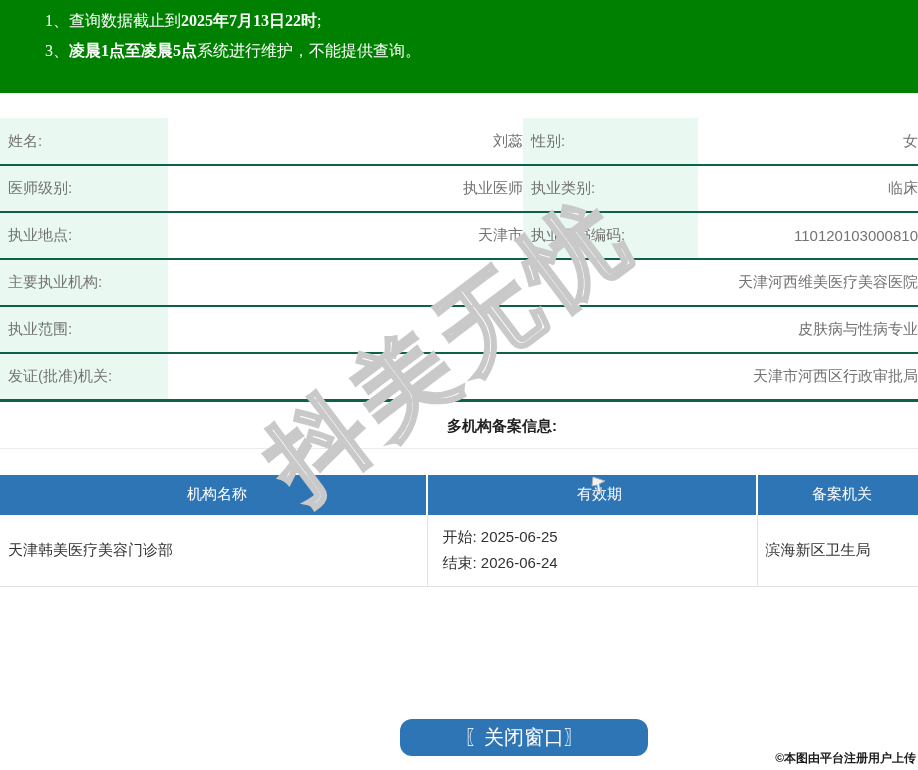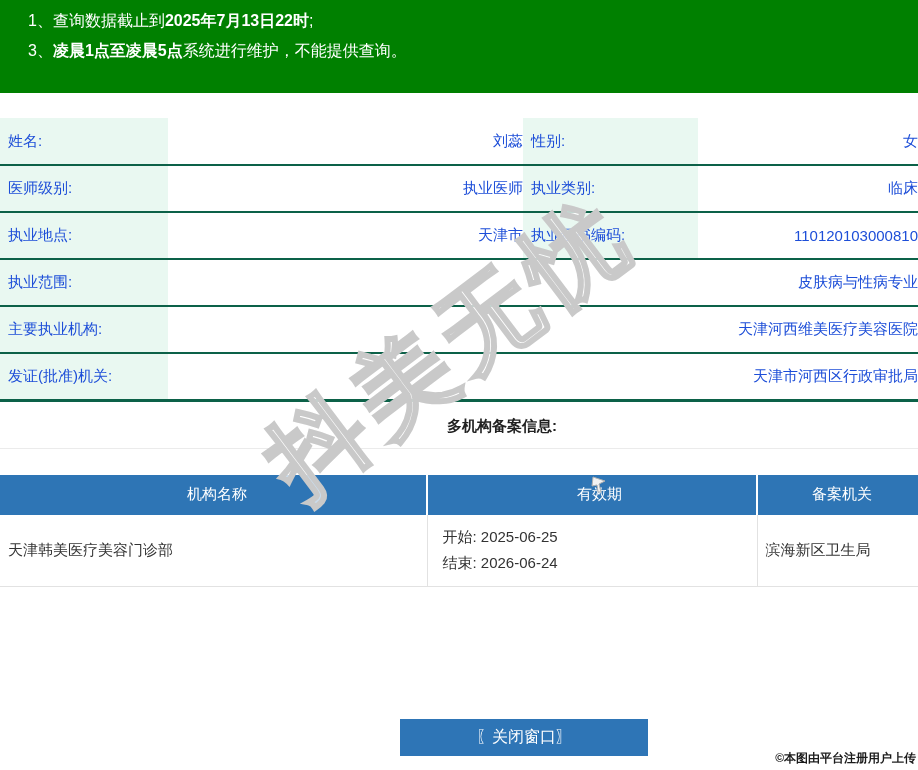--- a/index.html
+++ b/index.html
@@ -1,26 +1,26 @@
 <!DOCTYPE html>
 <html><head>
 <meta charset="utf-8">
 <style>
   * { box-sizing: border-box; }
   html,body { margin:0; padding:0; background:#fff; }
   body { font-family:"Liberation Sans","DejaVu Sans",sans-serif; }
   .page { position:relative; width:918px; height:770px; background:#fff; overflow:hidden; }
 
   
-  .notice-bar { background:#008000; height:93px; padding:6px 0 0 28px; color:#fff; font-size:16px; }
+  .notice-bar { background:#008000; height:93px; padding:6px 0 0 45px; color:#fff; font-size:16px;font-family:Liberation Serif, serif; }
   .notice-line { height:30px; line-height:30px; white-space:nowrap; }
   .notice-line b { font-weight:bold; }
 
   
-  .info-table { width:918px; border-collapse:collapse; table-layout:fixed; margin-top:25px; font-size:15px; color:#1d4ed8; }
+  .info-table { width:918px; border-collapse:collapse; table-layout:fixed; margin-top:25px; font-size:15px; color:#737373; }
   .info-table td { height:47px; border-bottom:2px solid #0c6148; padding:0; }
   .info-table tr.thick td { border-bottom:3px solid #0c6148; }
   .info-table td.lbl { background:#e9f8f1; padding-left:8px; }
   .info-table td.val { padding-left:10px;text-align:right; }
 
   
   .section-head { height:47px; line-height:47px; text-align:center; padding-left:86px;
                   font-weight:bold; font-size:15px; color:#222; border-bottom:1px solid #ebebeb; }
 
   
@@ -30,21 +30,21 @@
   .filing-table th:last-child { border-right:none; }
   .filing-table th.c2, .filing-table td.c2 { padding-left:15px; }
   .filing-table th.c3, .filing-table td.c3 { }
   .filing-table td { height:72px; padding:0 0 0 8px; border-right:1px solid #e2e2e2; border-bottom:1px solid #e2e2e2; }
   .filing-table td:last-child { border-right:none; }
   .period-line { display:block; line-height:26px; }
 
   
   .btn-row { margin-top:132px; padding-left:400px; }
   .close-btn { display:block; width:248px; height:37px; background:#2e75b6; color:#fff;
-               border:none; border-radius:0; font-size:16px; cursor:pointer;
+               border:none; border-radius:12px; font-size:20px; cursor:pointer;
                font-family:"Liberation Sans","DejaVu Sans",sans-serif; }
 
   
   .watermark { position:absolute; left:238px; top:300px; font-size:96px; font-weight:bold;
                letter-spacing:10px; line-height:1; white-space:nowrap;
                color:rgba(255,255,255,0.75); -webkit-text-stroke:3px #c9c9c9;
                transform:rotate(-37deg); pointer-events:none; z-index:5; }
 
   
   .credit { position:absolute; right:2px; bottom:3px; font-size:12px; font-weight:bold; color:#1a1a1a;
@@ -83,26 +83,26 @@
       <td class="lbl">执业类别:</td>
       <td class="val">临床</td>
     </tr>
     <tr>
       <td class="lbl">执业地点:</td>
       <td class="val">天津市</td>
       <td class="lbl">执业证书编码:</td>
       <td class="val">110120103000810</td>
     </tr>
     <tr>
+      <td class="lbl">主要执业机构:</td>
+      <td class="val" colspan="3">天津河西维美医疗美容医院</td>
+    </tr>
+    <tr>
       <td class="lbl">执业范围:</td>
       <td class="val" colspan="3">皮肤病与性病专业</td>
-    </tr>
-    <tr>
-      <td class="lbl">主要执业机构:</td>
-      <td class="val" colspan="3">天津河西维美医疗美容医院</td>
     </tr>
     <tr class="thick">
       <td class="lbl">发证(批准)机关:</td>
       <td class="val" colspan="3">天津市河西区行政审批局</td>
     </tr>
   </tbody>
     </table>
 
   <div class="section-head">多机构备案信息:</div>
 

